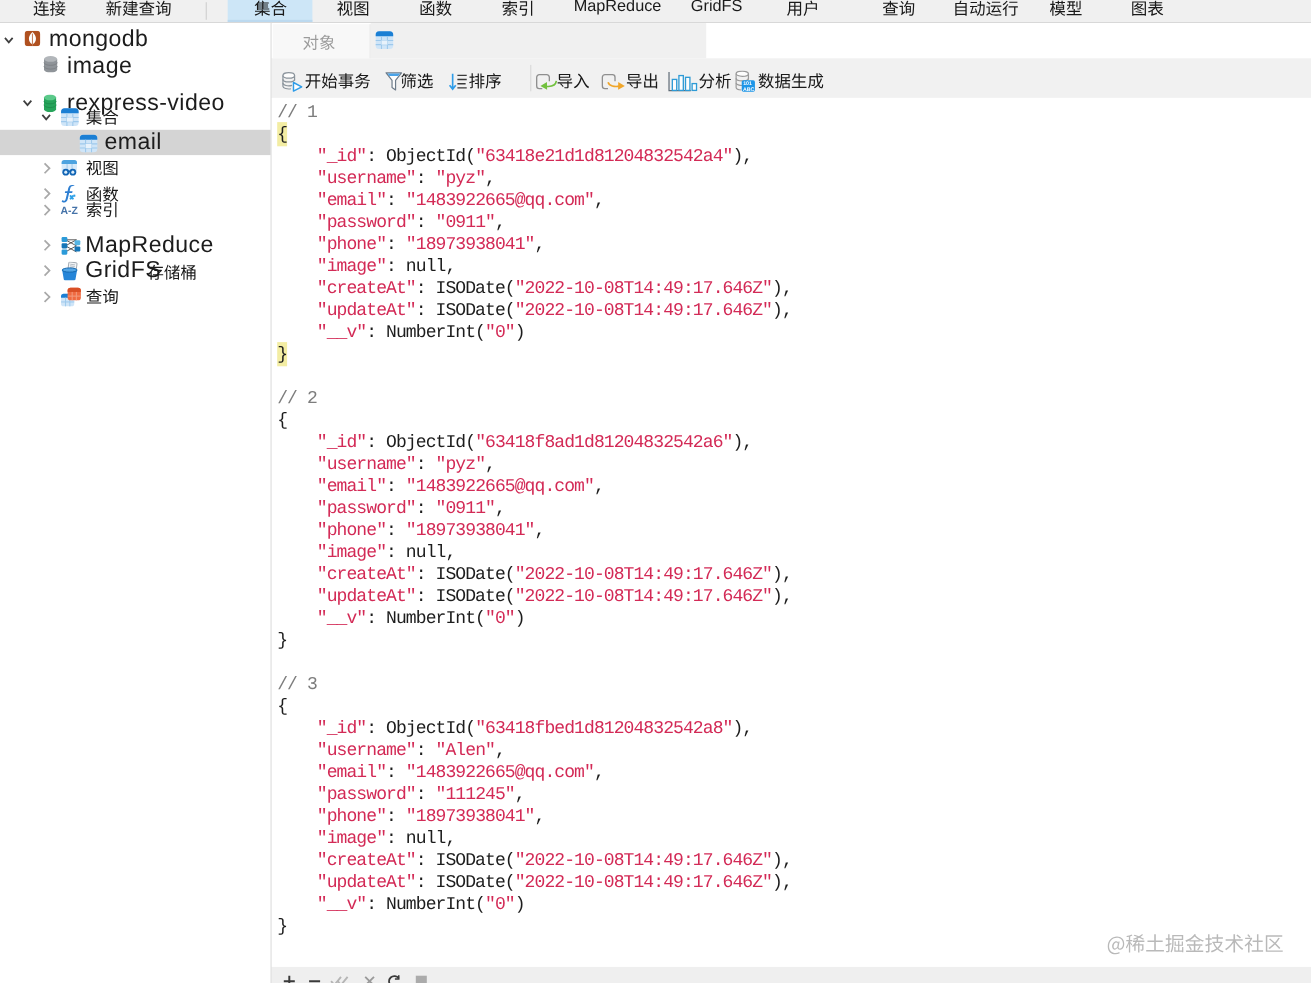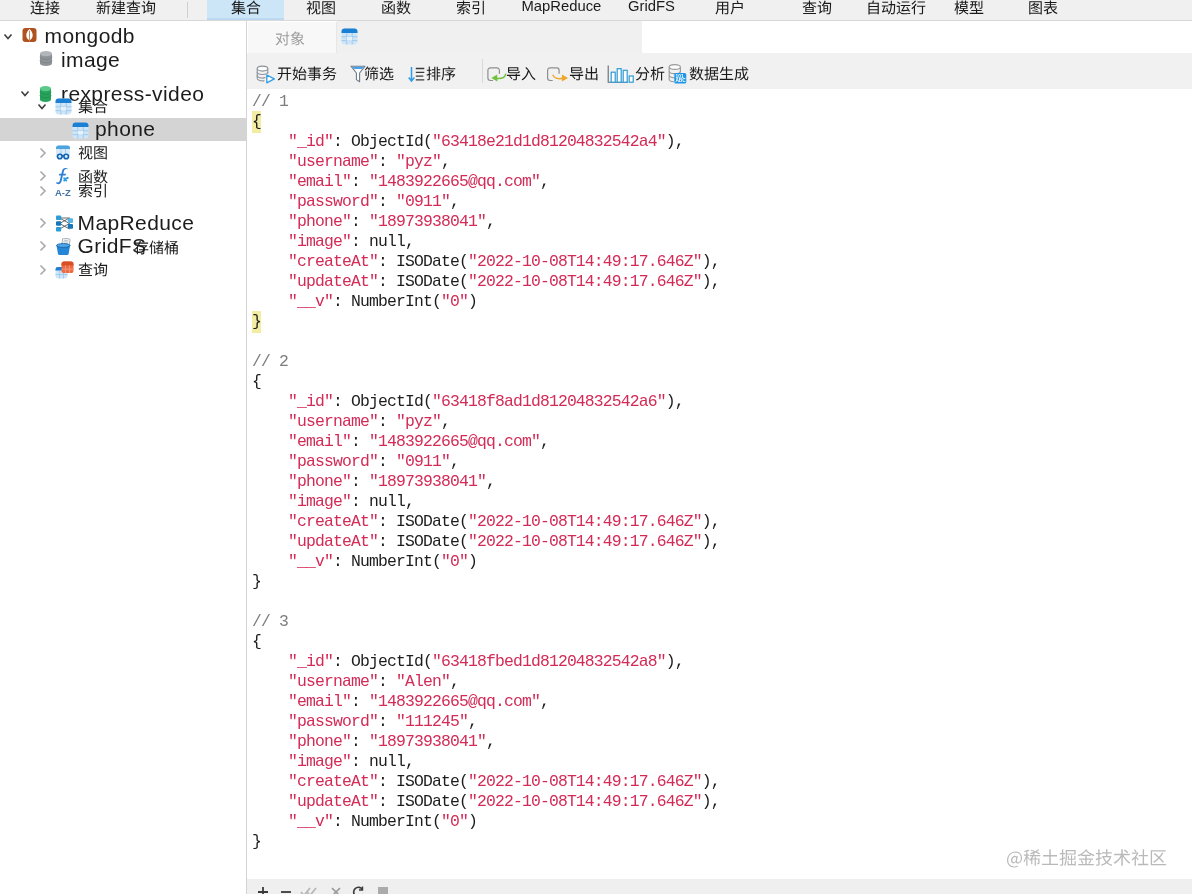--- a/index.html
+++ b/index.html
@@ -157,21 +157,21 @@
       </div>
       <div class="abs" style="left:0;top:96.8px;width:246px;height:23.3px;background:#d4d4d4;"></div>
       <div class="trow" style="top:96.8px">
         <div class="ticon" style="left:71.5px;top:4.5px"><svg width="17" height="17" viewBox="0 0 17 17">
             <rect x="0.5" y="0.5" width="16" height="16" rx="3.2" fill="#cfe5f8"></rect>
             <path d="M0.5 5 L0.5 3.7 A3.2 3.2 0 0 1 3.7 0.5 L13.3 0.5 A3.2 3.2 0 0 1 16.5 3.7 L16.5 5 Z" fill="#1b7fd4"></path>
             <path d="M5.8 5 L5.8 16.5 M11.2 5 L11.2 16.5" stroke="#9ec9ec" stroke-width="1"></path>
             <path d="M0.5 8.8 L16.5 8.8 M0.5 12.6 L16.5 12.6" stroke="#9ec9ec" stroke-width="1"></path>
             <rect x="5.8" y="8.8" width="5.4" height="3.8" fill="#e8f2fb"></rect>
           </svg></div>
-        <div class="lbl" style="left:95px">phone</div>
+        <div class="lbl" style="left:95px">email</div>
       </div>
       <div class="trow" style="top:120.1px">
         <svg class="abs" style="left:37.5px;top:6px" width="10" height="12">
           <path d="M2.5 1.5 L7 6 L2.5 10.5" fill="none" stroke="#a9a9a9" stroke-width="1.6"></path>
         </svg>
         <div class="ticon" style="left:54.5px;top:3.5px"><svg width="16" height="16" viewBox="0 0 16 16">
             <rect x="1" y="0.5" width="14" height="12" rx="2.5" fill="#d7eafa"></rect>
             <path d="M1 4 L1 3 A2.5 2.5 0 0 1 3.5 0.5 L12.5 0.5 A2.5 2.5 0 0 1 15 3 L15 4 Z" fill="#4da3e0"></path>
             <path d="M6 4 L6 9 M10.5 4 L10.5 9" stroke="#a5cdec" stroke-width="1"></path>
             <circle cx="4.8" cy="11.5" r="3.1" fill="#1265b5"></circle>

